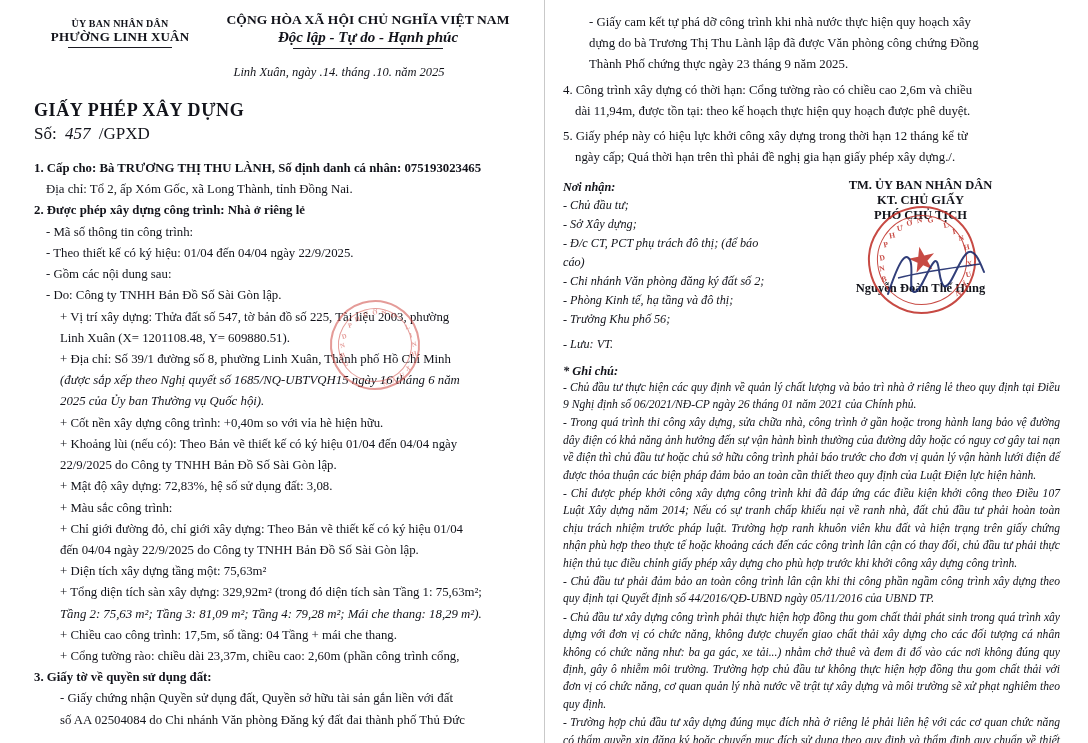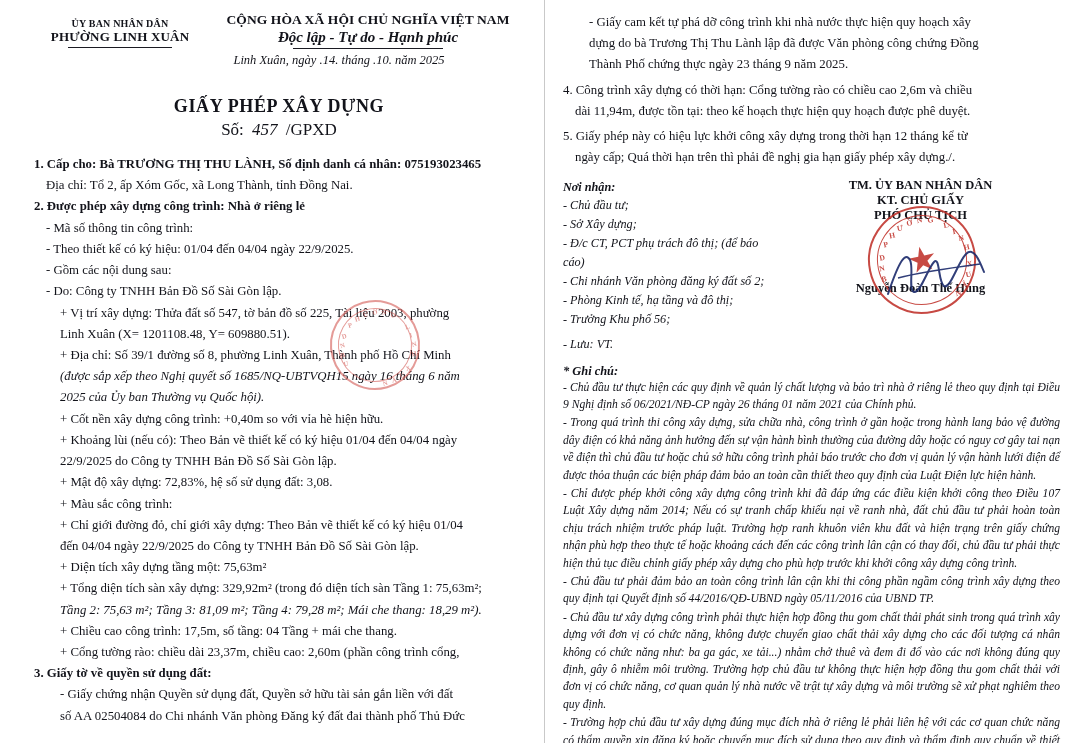--- a/index.html
+++ b/index.html
@@ -30,25 +30,25 @@
   .hdr-left .l1 { font-size:10px; font-weight:bold; letter-spacing:.2px; }
   .hdr-left .l2 { font-size:13px; font-weight:bold; letter-spacing:.2px; }
   .hdr-left .rule {
     width:104px; height:1px; background:#1a1a22; margin:2px auto 0;
   }
   .hdr-right .r1 { font-size:13.5px; font-weight:bold; letter-spacing:.1px; }
   .hdr-right .r2 { font-size:15px; font-style:italic; font-weight:bold; margin-top:1px;}
   .hdr-right .rule2 { width:150px; height:1px; background:#1a1a22; margin:2px auto 0; }
 
   .place-date {
-    margin-top:4px; text-align:center; font-style:italic; font-size:12.5px;
+    margin-top:16px; text-align:center; font-style:italic; font-size:12.5px;
     padding-left:120px;
   }
 
-  .title-block { text-align:center; margin-top:28px; }
+  .title-block { margin-top:20px; }
   .title-block .t1 {
     font-size:18px; font-weight:bold; letter-spacing:.6px;
   }
   .title-block .t2 { font-size:17px; margin-top:3px; }
   .title-block .num {
     font-style:italic; border-bottom:0; padding:0 4px;
   }
 
   .body { margin-top:14px; font-size:12.8px; line-height:1.58; }
   .body p { margin:0 0 1px 0; }

